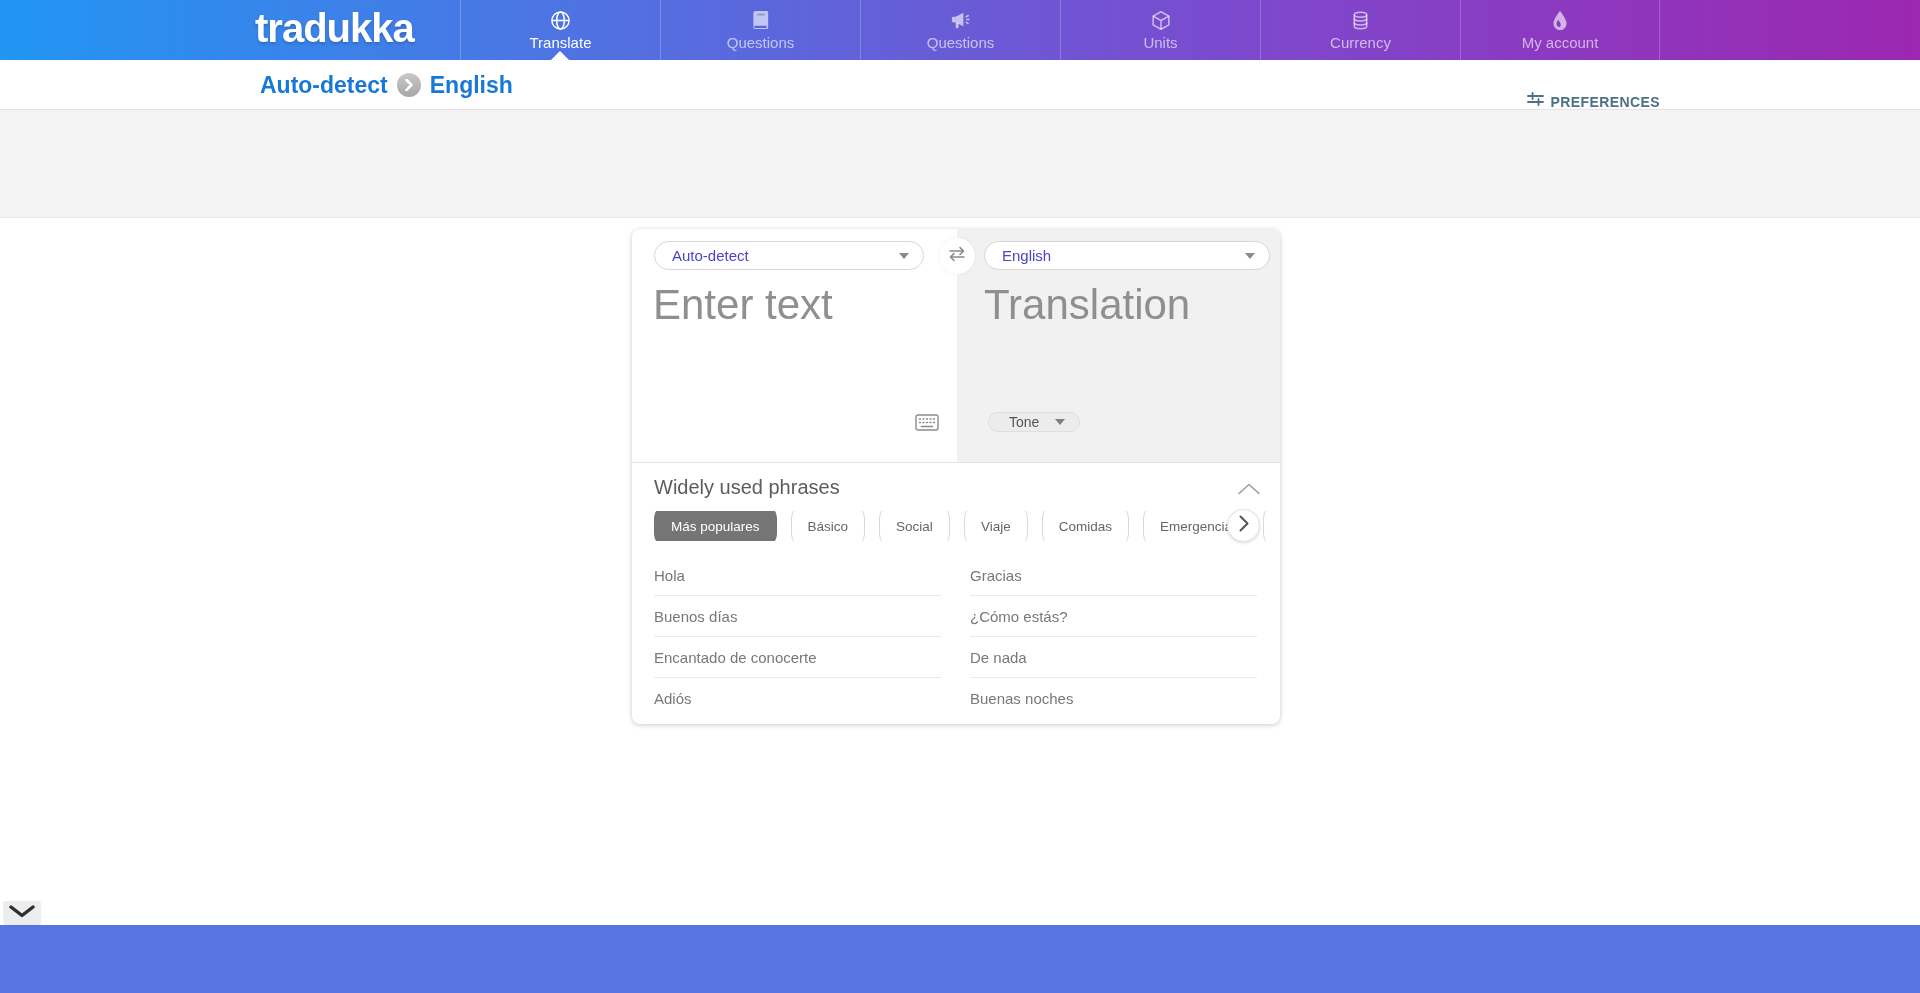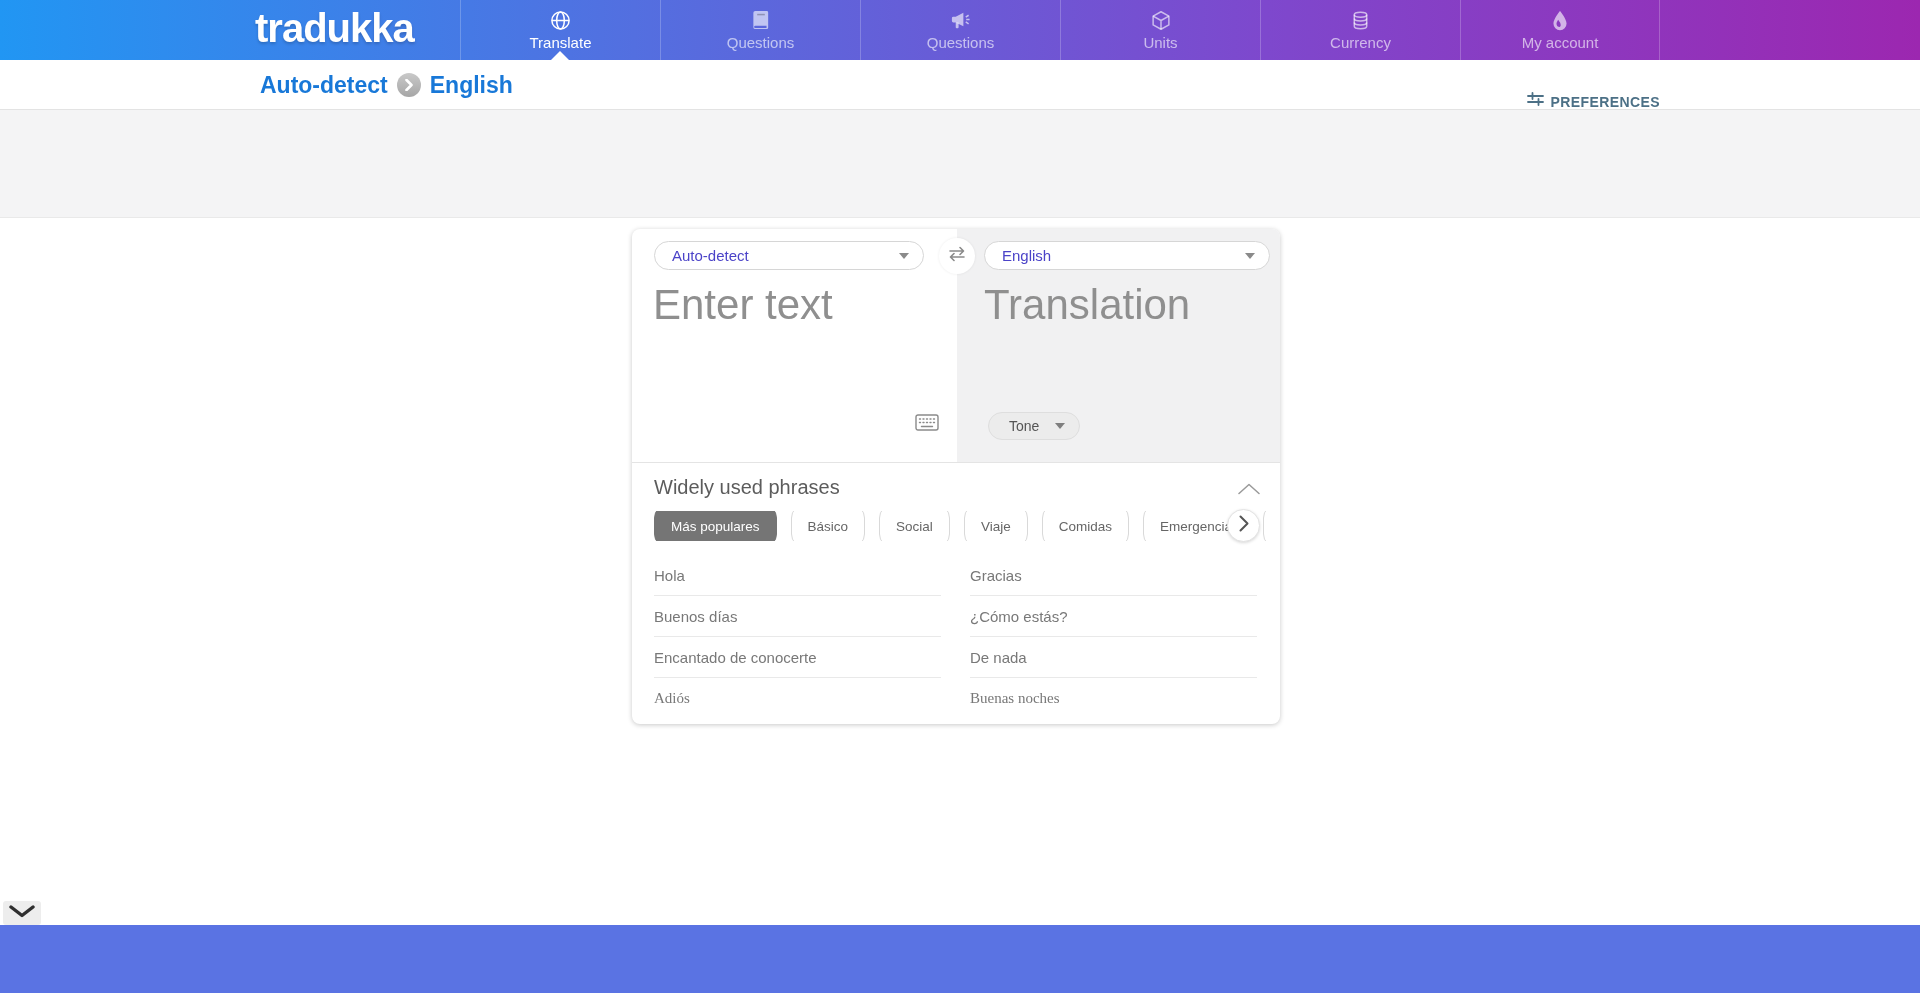--- a/index.html
+++ b/index.html
@@ -49,21 +49,21 @@
   .lang-select .val { color:#4b43c8; font-size:15px; }
   .caret { width:0; height:0; border-left:5px solid transparent; border-right:5px solid transparent;
            border-top:6px solid #8a8a8a; }
   #swap-btn { position:absolute; left:307px; top:9px; width:36px; height:36px; border-radius:50%;
               background:#fff; box-shadow:0 0 3px rgba(0,0,0,0.08); display:flex; align-items:center;
               justify-content:center; cursor:pointer; }
   .placeholder { position:absolute; top:52px; font-size:42px; color:#8f8f8f; }
   #source-text { left:21px; cursor:text; }
   #target-text { left:352px; }
   #keyboard-btn { position:absolute; left:283px; top:185px; cursor:pointer; }
-  #tone-btn { position:absolute; left:356px; top:183px; height:28px; border-radius:14px;
+  #tone-btn { position:absolute; left:356px; top:183px; height:20px; border-radius:14px;
               background:#ececec; border:1px solid #dedede; display:flex; align-items:center;
               gap:16px; padding:0 14px 0 20px; cursor:pointer; }
   #tone-btn .val { color:#555; font-size:14px; }
   #tone-btn .caret { border-top-color:#7f7f7f; }
   #card-divider { position:absolute; left:0; top:233px; width:648px; height:1px; background:#e4e4e4; }
 
   
   #phrases-title { position:absolute; left:22px; top:247px; font-size:20px; color:#5c5c5c; }
   #collapse-btn { position:absolute; left:606px; top:252px; cursor:pointer; }
   #chips-row { position:absolute; left:22px; top:282px; width:626px; height:30px; display:flex;
@@ -72,21 +72,21 @@
           font-size:13.5px; display:flex; align-items:center; padding:12px 16px; white-space:nowrap;
           flex:none; cursor:pointer; }
   .chip.active { background:#757575; border-color:#757575; color:#fff; }
   #chips-next { position:absolute; left:595px; top:280px; width:33px; height:33px; border-radius:50%;
                 background:#fff; border:1px solid #e3e3e3; box-shadow:0 1px 3px rgba(0,0,0,0.15);
                 display:flex; align-items:center; justify-content:center; cursor:pointer; }
   #phrase-grid { position:absolute; left:22px; top:326px; width:604px; display:flex; gap:29px; }
   .phrase-col { width:287px; display:flex; flex-direction:column; }
   .phrase-item { height:41px; display:flex; align-items:center; color:#787878; font-size:15px;
                  border-bottom:1px solid #e9e9e9; cursor:pointer; }
-  .phrase-col .phrase-item:last-child { border-bottom:none;font-family:Liberation Serif, serif; }
+  .phrase-col .phrase-item:last-child { border-bottom:none; }
 
   
   #expand-btn { position:absolute; left:3px; top:901px; width:38px; height:24px; background:#ededed;
                 border-radius:3px; display:flex; align-items:center; justify-content:center; cursor:pointer; }
   #footer { position:absolute; left:0; top:925px; width:1920px; height:68px; background:#5a73e3; }
 </style>
 </head>
 <body>
 
 <div id="navbar">

